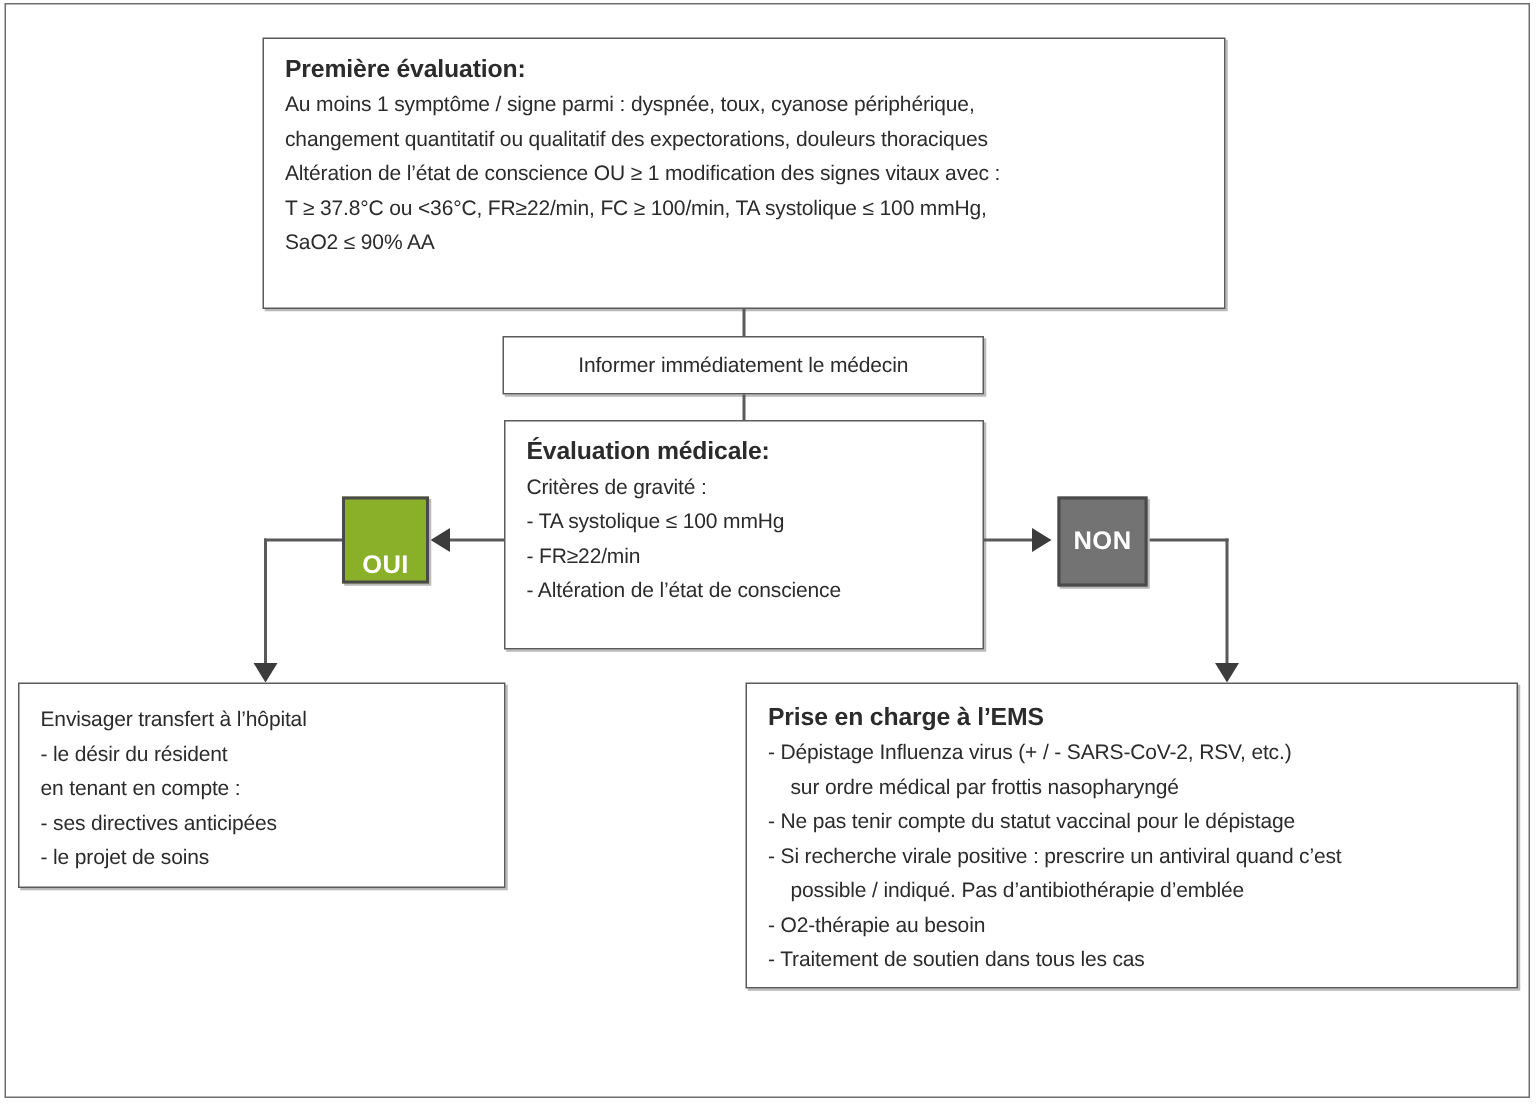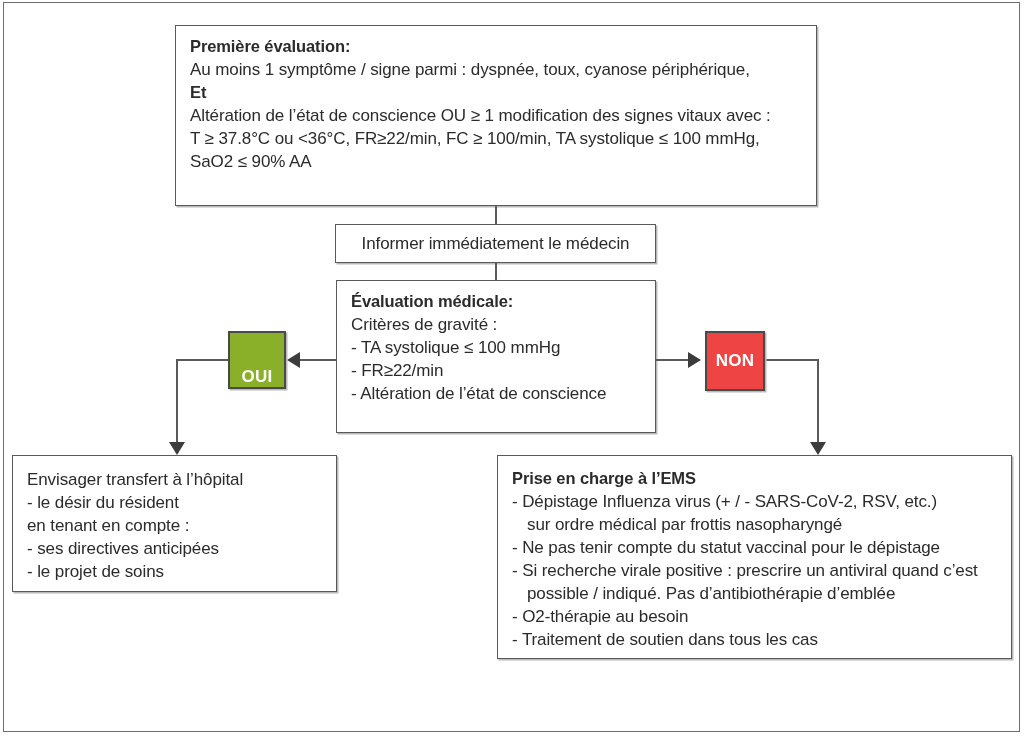--- a/index.html
+++ b/index.html
@@ -38,21 +38,21 @@
   .box-inner {
     padding: 9px 14px 8px 14px;
   }
   .ttl {
     font-weight: bold;
     font-size: 16.5px;
     line-height: 23px;
     letter-spacing: -0.1px;
   }
   .ln {
-    font-size: 17px;
+    font-size: 14px;
     line-height: 23px;
     letter-spacing: -0.1px;
     white-space: nowrap;
   }
   .ln.ind {
     padding-left: 15px;
     text-indent: -15px;
   }
   .ln.cont {
     padding-left: 15px;
@@ -74,21 +74,21 @@
     align-items: center;
     justify-content: center;
     color: #ffffff;
     font-weight: bold;
     font-size: 17px;
     letter-spacing: 0.3px;
     border: 2px solid #4a4a4a;
     box-shadow: 1.5px 1.5px 0 0 #b9b9b9;
   }
   #chip-oui { left: 228px; top: 331px; width: 58px; height: 58px; background: #8ab029; align-items: flex-end; }
-  #chip-non { left: 705px; top: 331px; width: 60px; height: 60px; background: #ef4444; }
+  #chip-non { left: 705px; top: 331px; width: 60px; height: 60px; background: #737373; }
 
   
   .conn { position: absolute; background: #5a5a5a; }
   .vline { width: 2px; }
   .hline { height: 2px; }
   .arrow-down {
     position: absolute;
     width: 0; height: 0;
     border-left: 8px solid transparent;
     border-right: 8px solid transparent;
@@ -125,21 +125,21 @@
 <body>
 
 <div id="page">
 
   <div id="outer-frame"></div>
 
   <div class="box" id="box-premiere">
     <div class="box-inner">
       <div class="ttl">Première évaluation:</div>
       <div class="ln">Au moins 1 symptôme / signe parmi : dyspnée, toux, cyanose périphérique,</div>
-      <div class="ttl">Et</div>
+      <div class="ln">changement quantitatif ou qualitatif des expectorations, douleurs thoraciques</div>
       <div class="ln">Altération de l’état de conscience OU ≥ 1 modification des signes vitaux avec :</div>
       <div class="ln">T ≥ 37.8°C ou &lt;36°C, FR≥22/min, FC ≥ 100/min, TA systolique ≤ 100 mmHg,</div>
       <div class="ln">SaO2 ≤ 90% AA</div>
     </div>
   </div>
 
   <div class="conn vline" style="left:495px; top:206px; height:19px;"></div>
 
   <div class="box" id="box-informer">
     <div class="box-inner">

